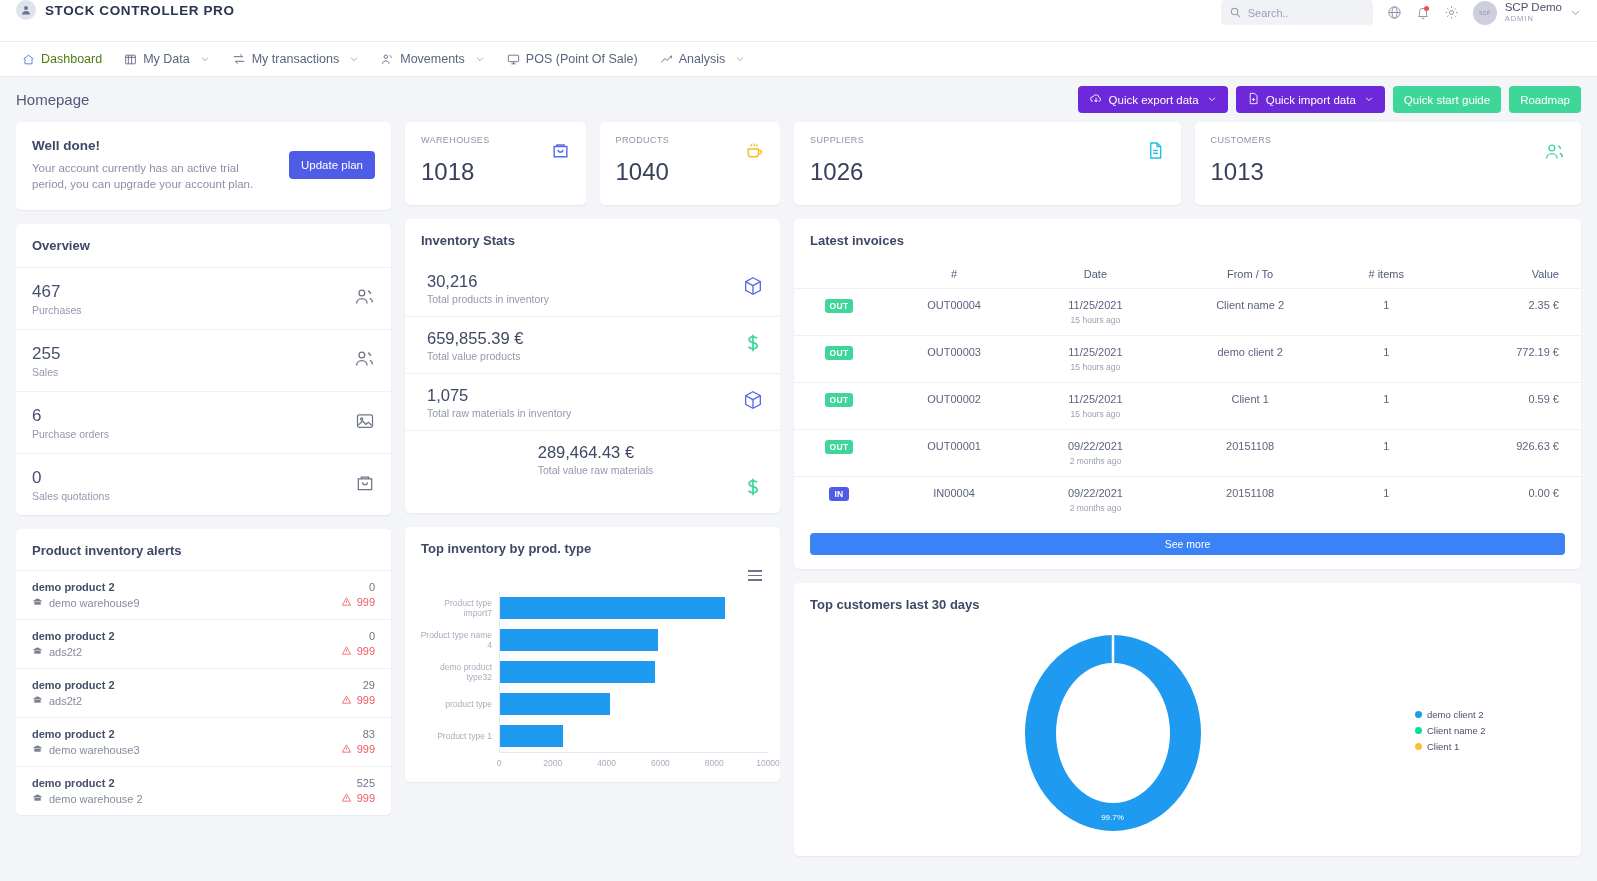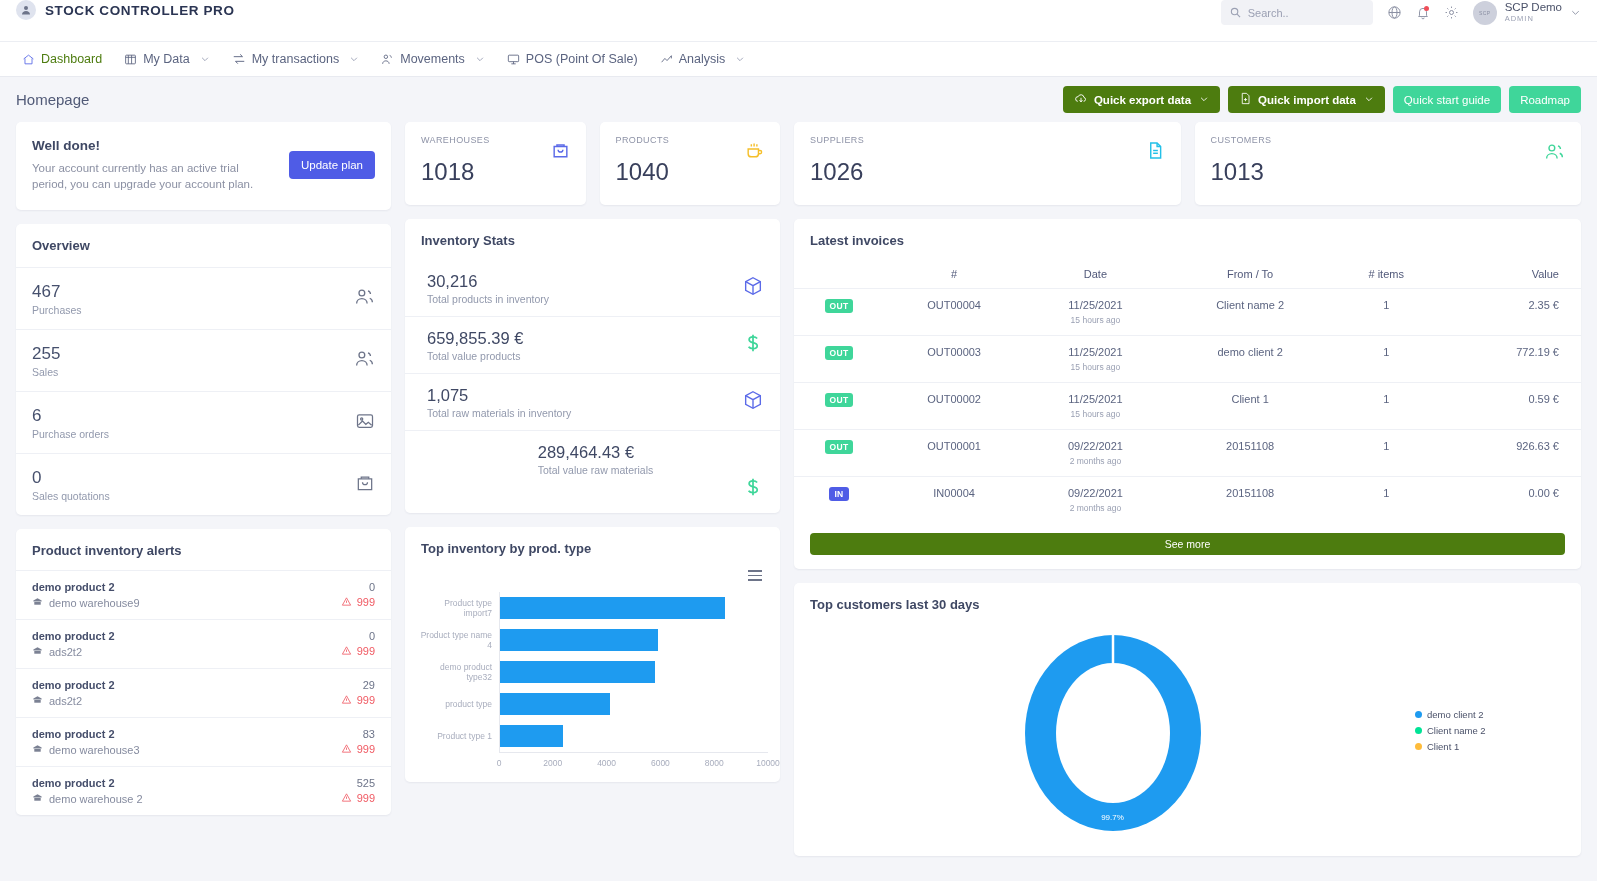--- a/index.html
+++ b/index.html
@@ -69,21 +69,21 @@
   .pagehead {
     height: 45px; display: flex; align-items: center; padding: 0 16px; flex: 0 0 45px;
   }
   .page-title { font-size: 15px; color: #515a77; }
   .pagehead-actions { margin-left: auto; display: flex; align-items: center; gap: 8px; }
   .btn {
     height: 27px; border-radius: 4px; display: flex; align-items: center;
     gap: 6px; padding: 0 11px; font-size: 11.5px; color: #fff;
     border: none; cursor: pointer; font-family: inherit; white-space: nowrap;
   }
-  .btn-indigo { background: #4d7c0f; font-weight: bold; }
+  .btn-indigo { background: #6d28d9; }
   .btn-green { background: #3fd69a; }
   .btn .caret2 { opacity: .9; margin-left: 2px; }
 
   
   .content {
     flex: 1; display: flex; gap: 14px; padding: 0 16px 10px 16px; overflow: hidden;
   }
   .col-left { width: 375px; flex: 0 0 375px; display: flex; flex-direction: column; gap: 14px; }
   .col-mid  { width: 375px; flex: 0 0 375px; display: flex; flex-direction: column; gap: 14px; }
   .col-right{ flex: 1; display: flex; flex-direction: column; gap: 14px; }
@@ -190,21 +190,21 @@
   .tbl tr:last-child td { border-bottom: none; }
   .tbl .col-val, .tbl th.col-val { text-align: right; padding-right: 22px; }
   .badge {
     display: inline-block; font-size: 8.5px; font-weight: bold; color: #fff;
     border-radius: 3px; padding: 2px 5px; letter-spacing: .3px;
   }
   .badge.out { background: #3fd69a; }
   .badge.in  { background: #4f5ce6; }
   .sub { font-size: 8.5px; color: #9aa0b3; margin-top: 4px; }
   .see-more {
-    margin: 10px 16px 14px 16px; background: #4d7c0f; color: #fff; border-radius: 4px;
+    margin: 10px 16px 14px 16px; background: #3b82f6; color: #fff; border-radius: 4px;
     height: 22px; display: flex; align-items: center; justify-content: center;
     font-size: 10.5px; cursor: pointer;
   }
 
   
   .donut-area { display: flex; align-items: center; padding: 4px 16px 18px 16px; height: 232px; }
   .donut-holder { flex: 1; display: flex; justify-content: center; position: relative; }
   .donut-pct {
     position: absolute; bottom: 14px; left: 50%; transform: translateX(-50%);
     font-size: 8px; color: #fff;

